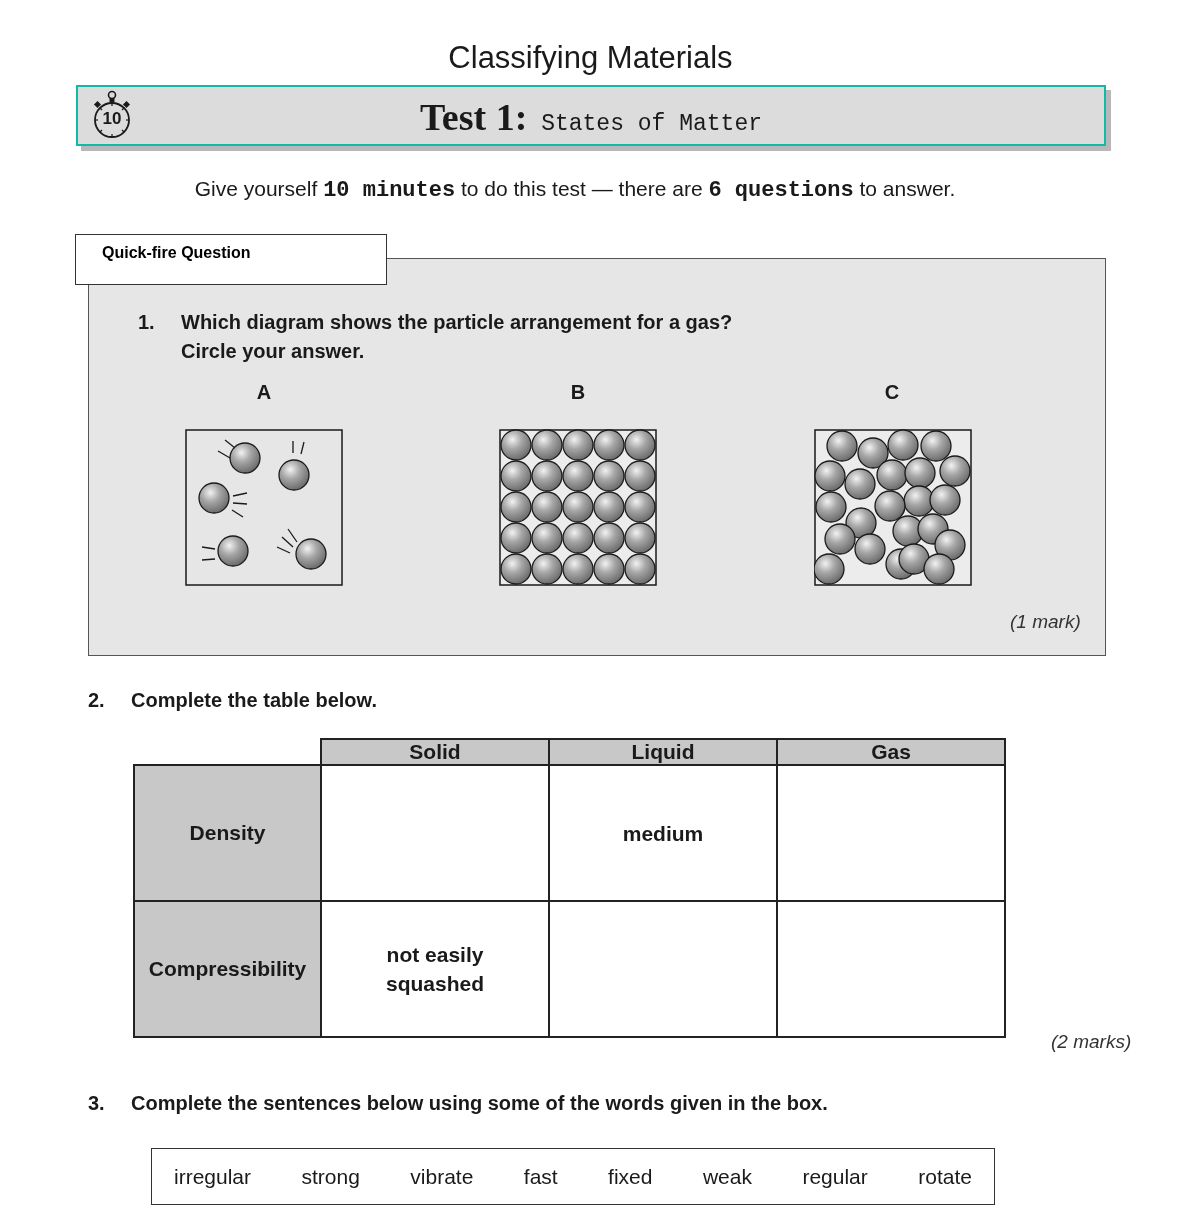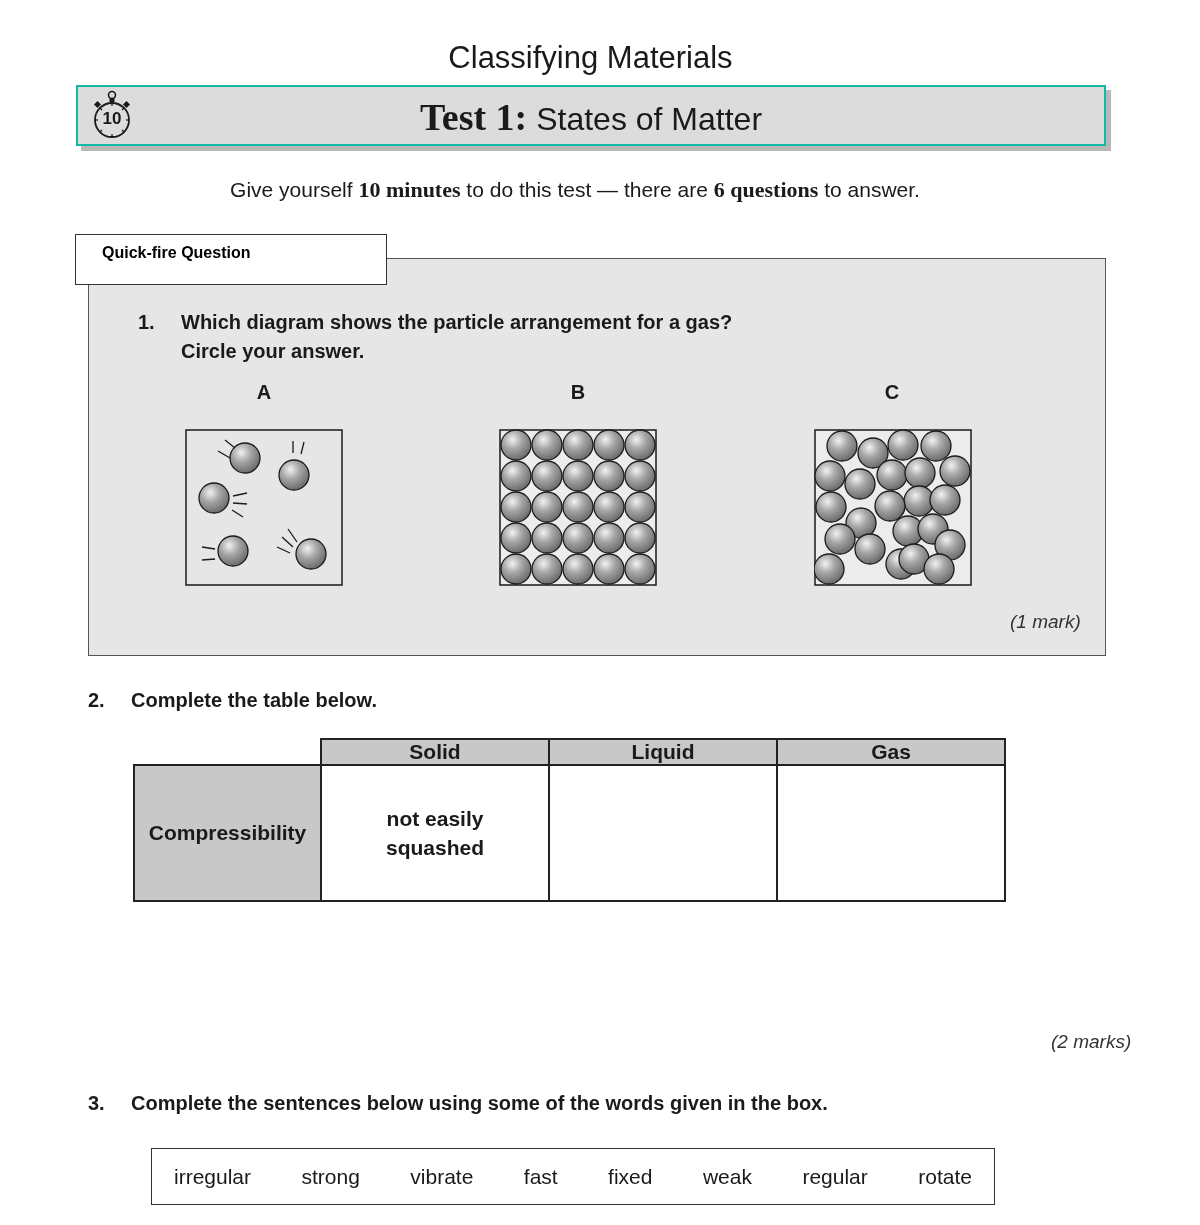--- a/index.html
+++ b/index.html
@@ -15,27 +15,27 @@
     position: absolute; left: 76px; top: 85px; width: 1030px; height: 61px;
     background: #dcdcdc; border: 2px solid #14b8a6;
     box-shadow: 5px 5px 0 #b8b8b8;
   }
   .timer-icon { position: absolute; left: 12px; top: 3px; width: 44px; height: 52px; }
   .test-title {
     position: absolute; left: 0; top: 8px; width: 100%; text-align: center;
     font-family: "Liberation Serif", serif; font-size: 38px; color: #1a1a1a;
   }
   .test-title .bold { font-weight: bold; }
-  .test-title .normal { font-family: Liberation Sans, sans-serif; font-size: 32px; }
+  .test-title .normal { font-family: Liberation Mono, monospace; font-size: 23px; }
 
   .instructions {
     position: absolute; left: 0; top: 177px; width: 1150px; text-align: center;
     font-family: "Liberation Sans", sans-serif; font-size: 21px; color: #1a1a1a;
   }
-  .instructions b { font-family: Liberation Serif, serif; font-size: 22px; }
+  .instructions b { font-family: Liberation Mono, monospace; font-size: 22px; }
 
   .qf-panel {
     position: absolute; left: 88px; top: 258px; width: 1018px; height: 398px;
     background: #e6e6e6; border: 1.5px solid #555;
   }
   .qf-tab {
     position: absolute; left: 75px; top: 234px; width: 312px; height: 51px;
     background: #ffffff; border: 1.5px solid #333;
     font-family: Liberation Sans, sans-serif; font-weight: bold; font-size: 16px;
     padding: 9px 0 0 26px; color: #000000;
@@ -218,20 +218,26 @@
 
 <table class="states">
   <tbody>
       <tr>
     <th class="blank"></th>
     <th class="col-head">Solid</th>
     <th class="col-head">Liquid</th>
     <th class="col-head">Gas</th>
   </tr>
   <tr>
+    <th class="row-head">Density</th>
+    <td class="cell"></td>
+    <td class="cell">medium</td>
+    <td class="cell"></td>
+  </tr>
+  <tr>
     <th class="row-head">Compressibility</th>
     <td class="cell" style="padding:0 50px;">not easily squashed</td>
     <td class="cell"></td>
     <td class="cell"></td>
   </tr>
 </tbody>
   </table>
 
 <div class="marks" style="left:1015px;top:1031px;">(2 marks)</div>
 

